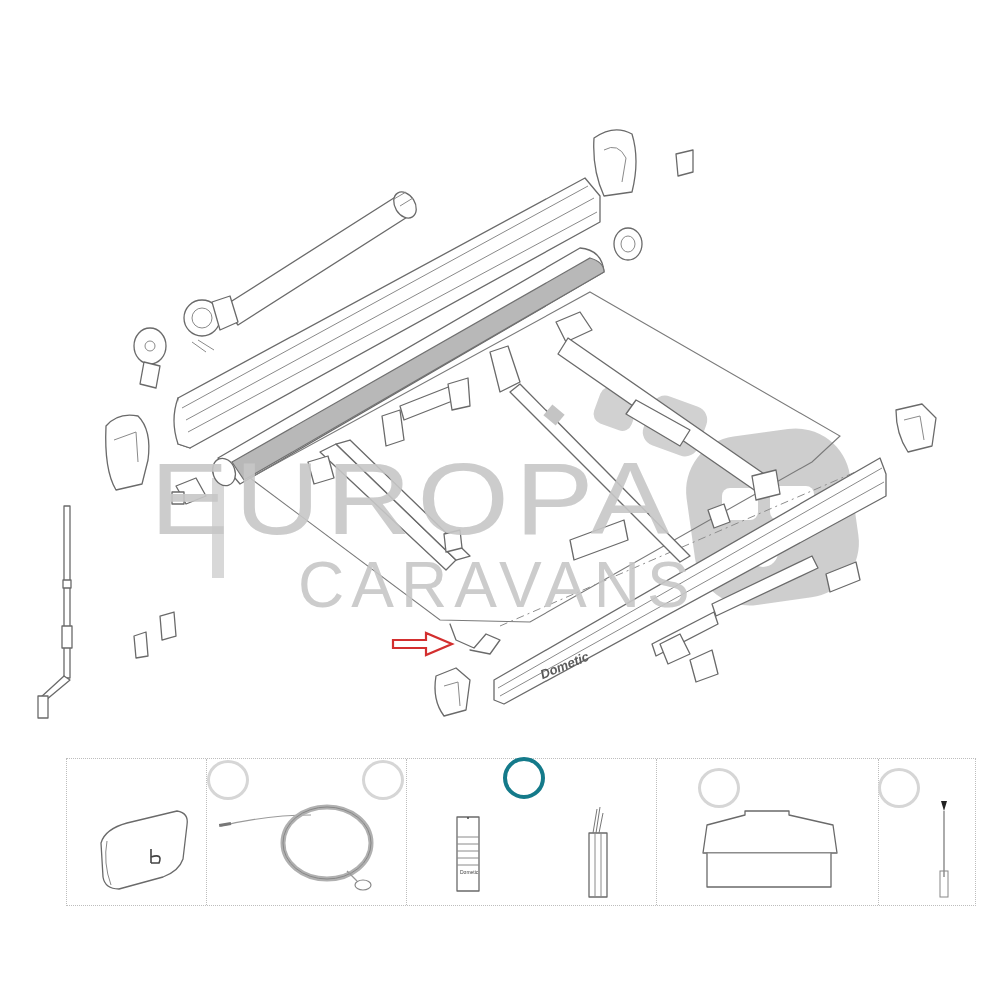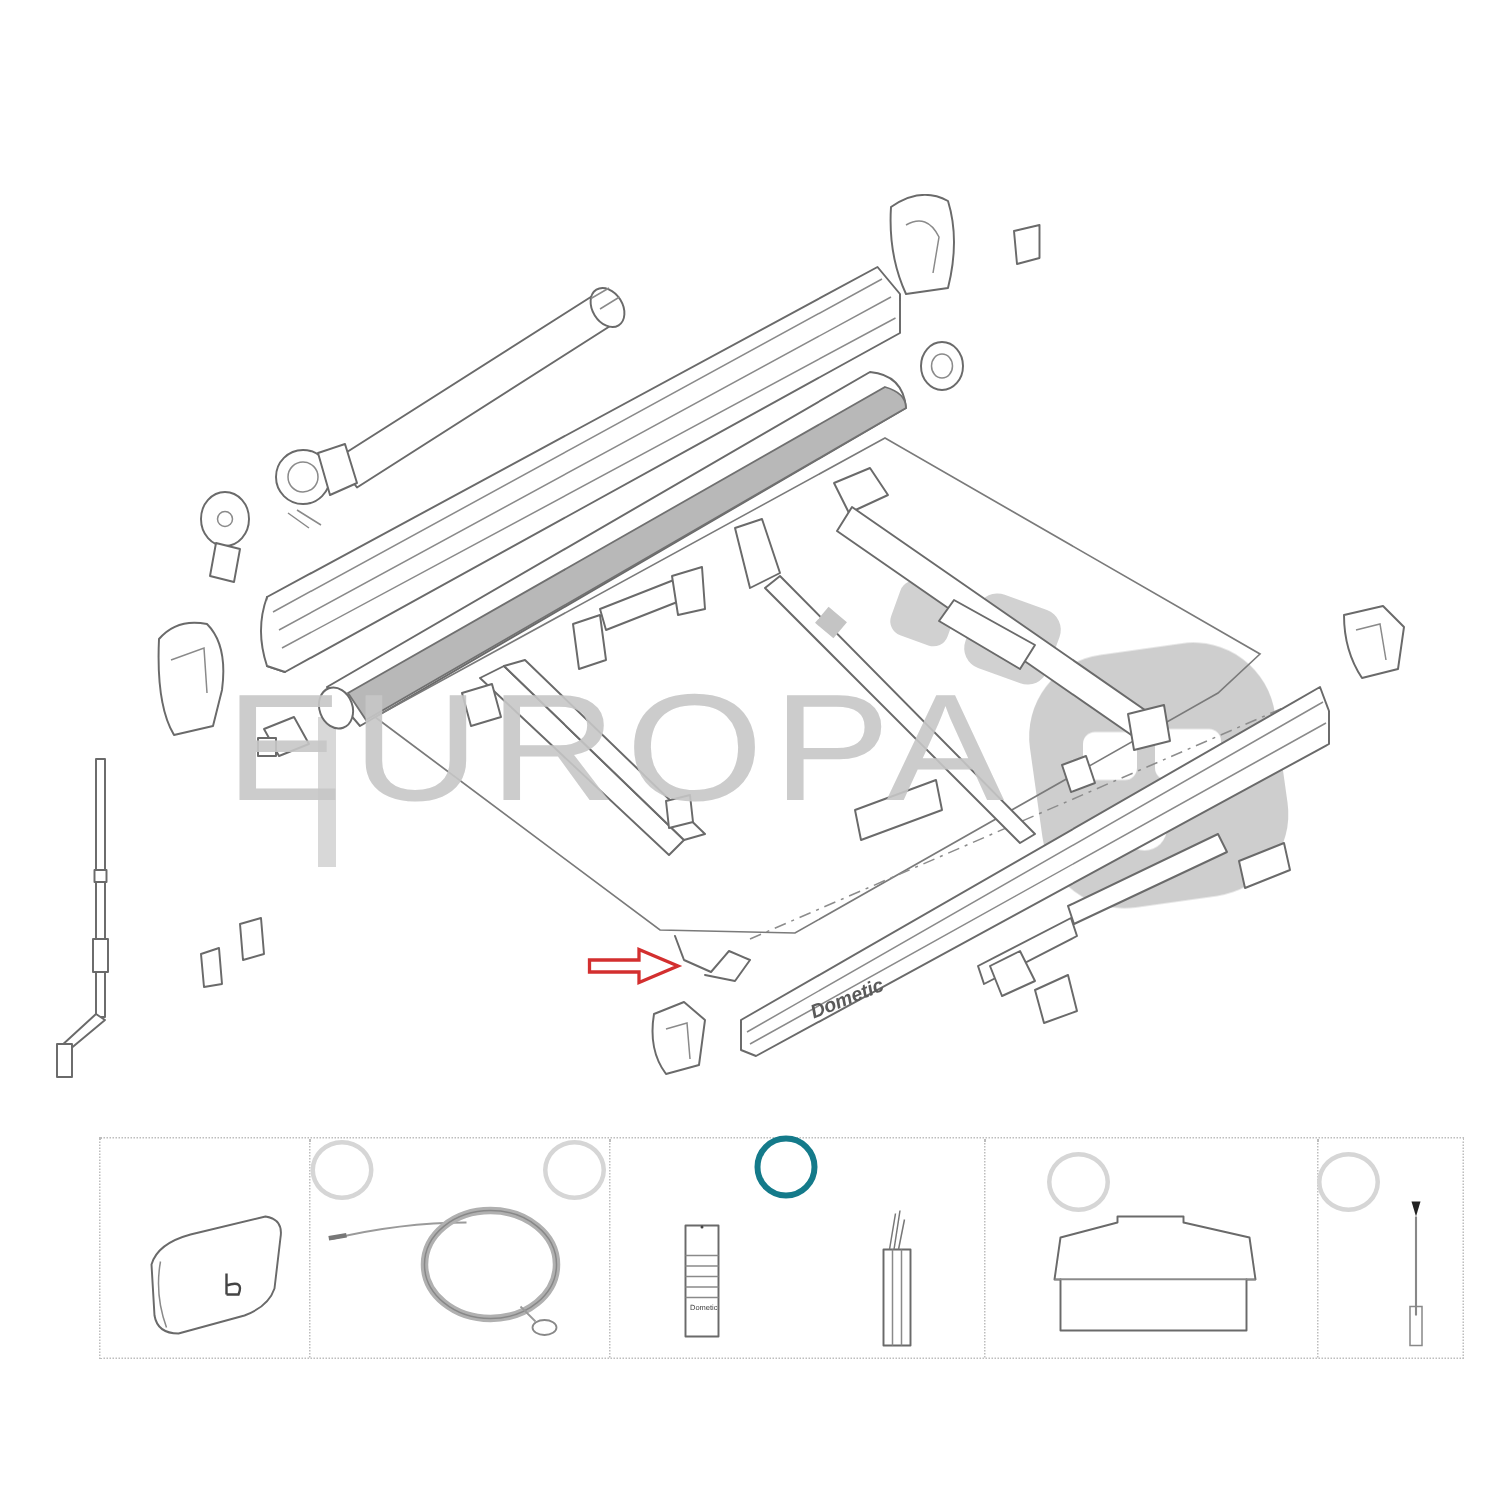--- a/index.html
+++ b/index.html
@@ -159,20 +159,21 @@
       <path class="part" d="M64 676 L70 680 L46 700 L40 698 Z"></path>
       <path class="part" d="M38 696 L48 696 L48 718 L38 718 Z"></path>
     </g>
 
     <g>
       <path d="M393 640 L426 640 L426 633 L452 644 L426 655 L426 648 L393 648 Z" fill="none" stroke="#d32f2f" stroke-width="2.2" stroke-linejoin="miter"></path>
     </g>
   </svg>
 
   <div class="wm-text wm-main">EUROPA</div>
+  <div class="wm-text wm-sub">CARAVANS</div>
 
   <div class="brand">Dometic</div>
 
   <div class="strip">
     <div class="cell" style="left:0; width:140px;">
       <svg width="140" height="148" viewBox="0 0 140 148">
         <path class="part" d="M34 84 Q38 70 60 64 L110 52 Q122 54 120 66 L116 100 Q112 112 96 118 L52 130 Q38 130 36 118 Z"></path>
         <path class="part-thin" d="M40 82 Q36 104 44 126"></path>
         <path d="M84 90 L84 104 M84 98 Q96 94 92 104 L84 104" fill="none" stroke="#444" stroke-width="1.6"></path>
       </svg>

